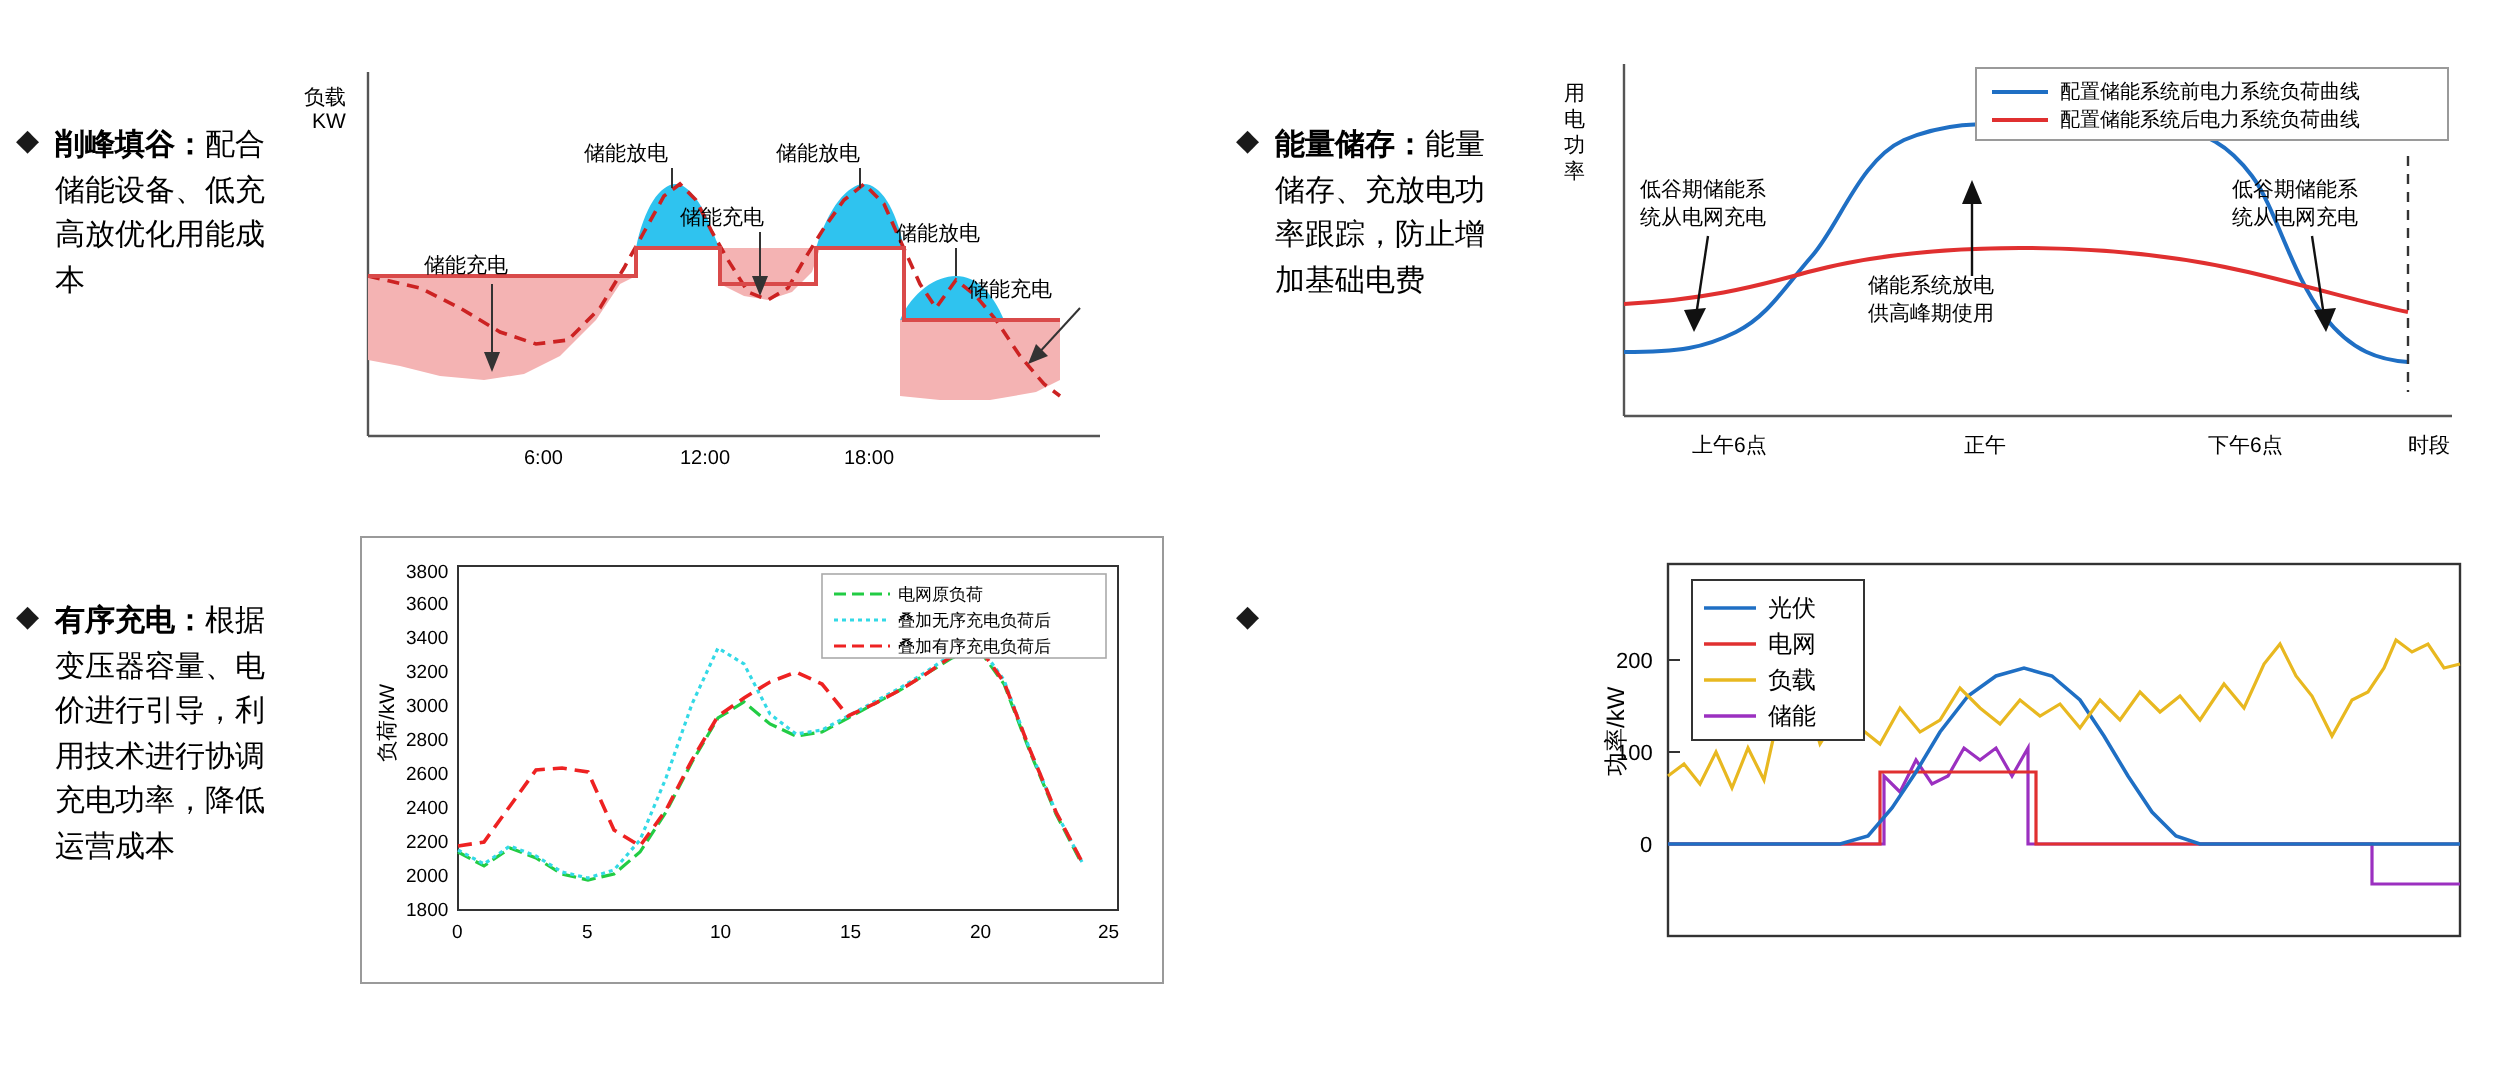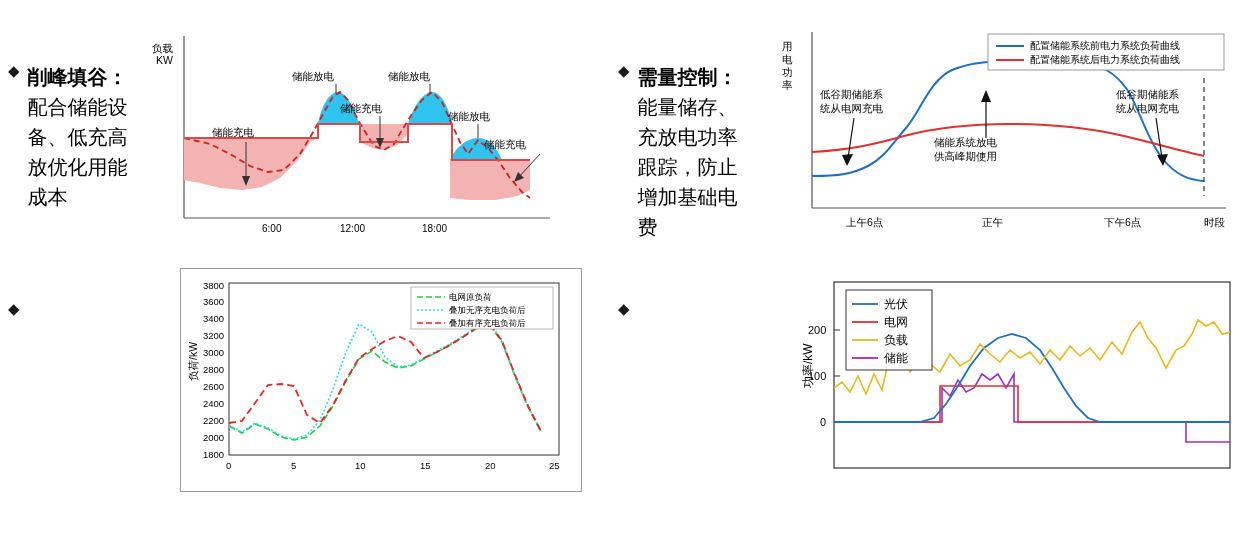--- a/index.html
+++ b/index.html
@@ -5,21 +5,21 @@
   html,body{margin:0;padding:0;}
   body{
     width:1248px;height:536px;background:#ffffff;
     font-family:"Liberation Sans", sans-serif;
     color:#000;overflow:hidden;position:relative;
   }
   .quad{position:absolute;}
   
   .bullet{position:absolute;display:flex;gap:8px;}
   .diamond{font-size:15px;line-height:1.2;color:#1a1a1a;}
-  .btext{font-size:20px;line-height:1.5;max-width:118px;}
+  .btext{font-size:15px;line-height:1.5;max-width:118px;}
   .btext b{font-weight:bold;}
   
   .c1{left:150px;top:20px;width:440px;height:230px;}
   .c1 svg{display:block;}
   
   .c2{left:780px;top:18px;width:460px;height:230px;}
   
   .c3{left:180px;top:268px;width:400px;height:222px;border:1px solid #9a9a9a;background:#fff;}
   
   .c4{left:800px;top:276px;width:440px;height:212px;}
@@ -82,21 +82,21 @@
 
   <text x="112" y="212" font-size="10">6:00</text>
   <text x="190" y="212" font-size="10">12:00</text>
   <text x="272" y="212" font-size="10">18:00</text>
 </svg>
 </div>
 
 <div class="bullet" style="left:618px;top:62px;">
   <span class="diamond">◆</span>
   <span class="btext">
-    <b>需量控制：</b><span>能量储存、充放电功率跟踪，防止增加基础电费</span>
+    <b>能量储存：</b><span>能量储存、充放电功率跟踪，防止增加基础电费</span>
   </span>
 </div>
 
 <div class="quad c2">
 <svg width="460" height="230" viewBox="0 0 460 230">
   <line x1="32" y1="14" x2="32" y2="190" stroke="#555" stroke-width="1.2"></line>
   <line x1="32" y1="190" x2="446" y2="190" stroke="#555" stroke-width="1.2"></line>
   <text x="2" y="32" font-size="10.5">用</text>
   <text x="2" y="45" font-size="10.5">电</text>
   <text x="2" y="58" font-size="10.5">功</text>
@@ -130,20 +130,23 @@
 
   <text x="66" y="208" font-size="10.5">上午6点</text>
   <text x="202" y="208" font-size="10.5">正午</text>
   <text x="324" y="208" font-size="10.5">下午6点</text>
   <text x="424" y="208" font-size="10.5">时段</text>
 </svg>
 </div>
 
 <div class="bullet" style="left:8px;top:300px;">
   <span class="diamond">◆</span>
+  <span class="btext">
+    <b>有序充电：</b><span>根据变压器容量、电价进行引导，利用技术进行协调充电功率，降低运营成本</span>
+  </span>
 </div>
 
 <div class="quad c3">
 <svg width="398" height="220" viewBox="0 0 398 220">
 
   <rect x="48" y="14" width="330" height="172" fill="#ffffff" stroke="#333" stroke-width="1"></rect>
 
   <text x="16" y="112" font-size="10.5" transform="rotate(-90 16 112)">负荷/kW</text>
 
   <text x="22" y="189" font-size="9.5">1800</text>

